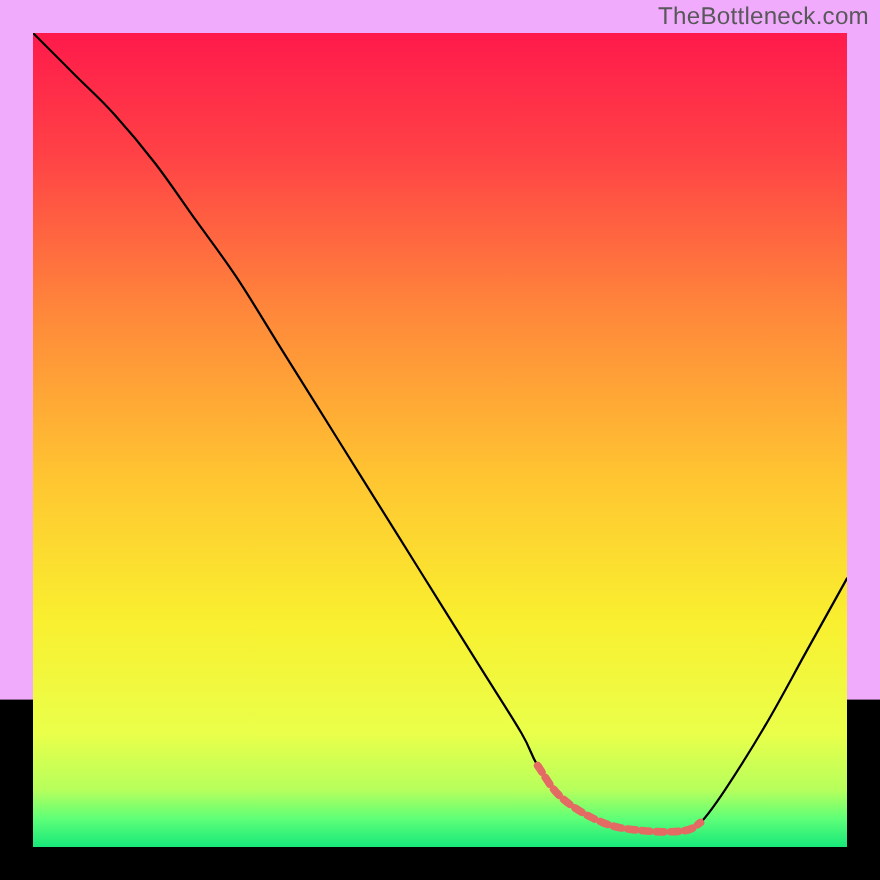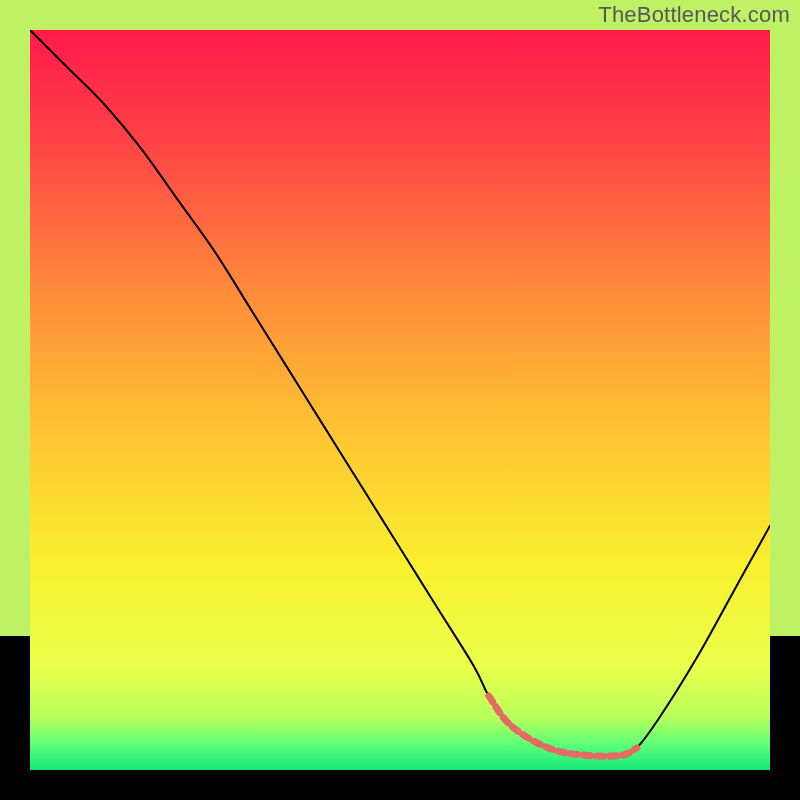--- a/index.html
+++ b/index.html
@@ -1,21 +1,21 @@
 <!DOCTYPE html>
 <html><head>
 <meta charset="utf-8">
 <style>
   * { margin: 0; padding: 0; box-sizing: border-box; }
   html, body { width: 800px; height: 800px; background: #000; overflow: hidden; }
   .frame {
     position: relative;
     width: 800px;
     height: 636px;
-    background: #bef264;
+    background: #f0abfc;
   }
   .watermark {
     position: absolute;
     top: 2px;
     right: 10px;
     font-family: Arial, Helvetica, sans-serif;
     font-size: 22px;
     font-weight: 500;
     color: #58585a;
     letter-spacing: 0.2px;

